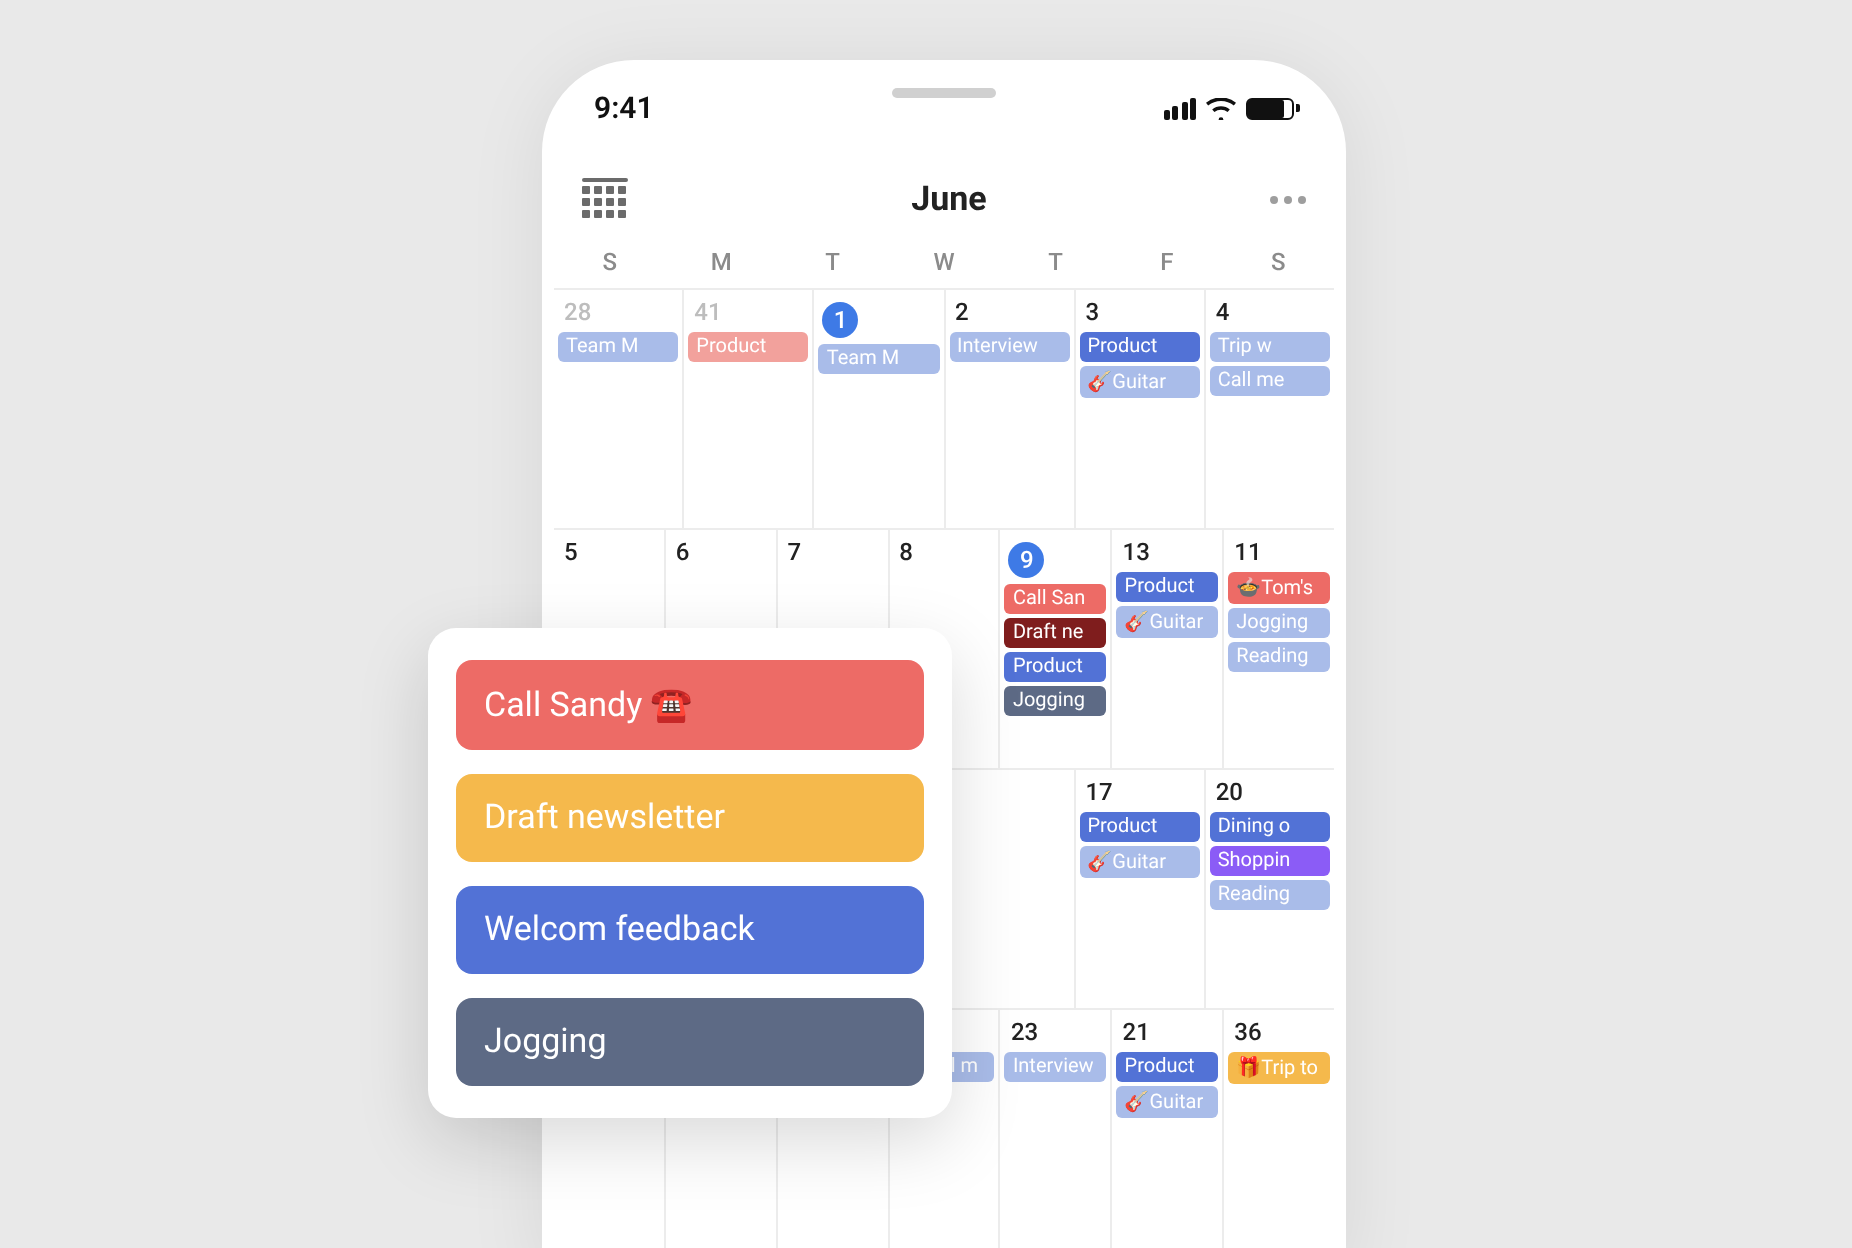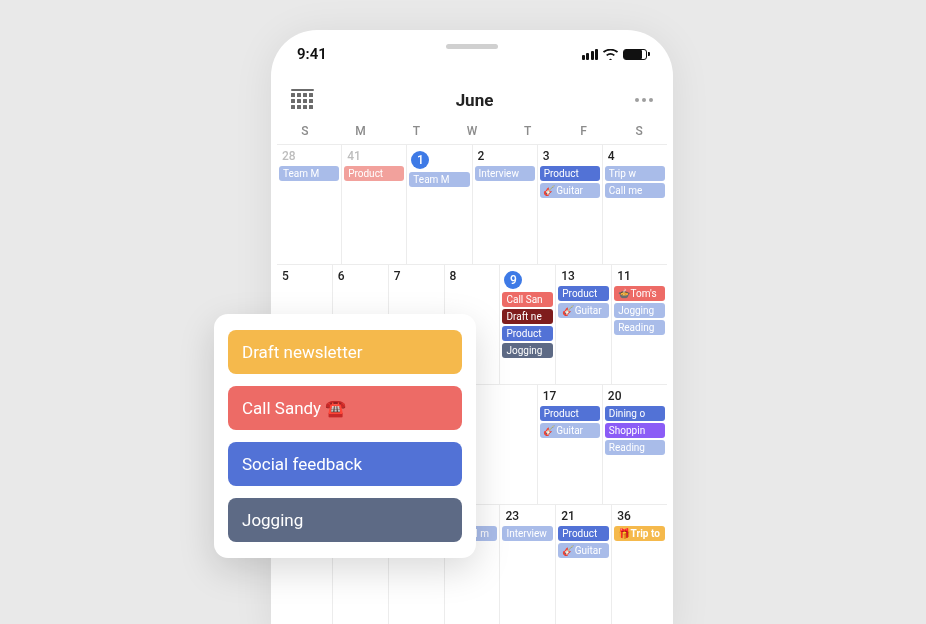--- a/index.html
+++ b/index.html
@@ -323,24 +323,24 @@
           <div class="daynum">23</div>
           <div class="ev" style="background: rgb(169, 188, 233);">Interview</div>
         </div>
         <div class="day">
           <div class="daynum">21</div>
           <div class="ev" style="background: rgb(82, 114, 214);">Product</div>
           <div class="ev" style="background: rgb(169, 188, 233);">🎸Guitar</div>
         </div>
         <div class="day">
           <div class="daynum">36</div>
-          <div class="ev" style="background: rgb(245, 185, 76); font-weight: bold;">🎁Trip to</div>
+          <div class="ev" style="background: rgb(245, 185, 76);">🎁Trip to</div>
         </div>
       </div>
     </div>
 </div>
 
 <div class="popup" id="popup">
+    <div class="item" style="background: rgb(237, 107, 102);">Call Sandy ☎️</div>
     <div class="item" style="background: rgb(245, 185, 76);">Draft newsletter</div>
-    <div class="item" style="background: rgb(237, 107, 102);">Call Sandy ☎️</div>
-    <div class="item" style="background: rgb(82, 114, 214);">Social feedback</div>
+    <div class="item" style="background: rgb(82, 114, 214);">Welcom feedback</div>
     <div class="item" style="background: rgb(93, 106, 133);">Jogging</div>
   </div>
 
 </body></html>

